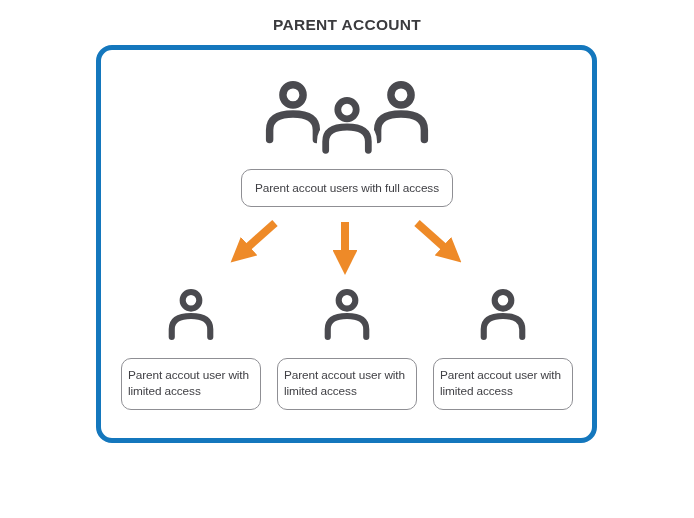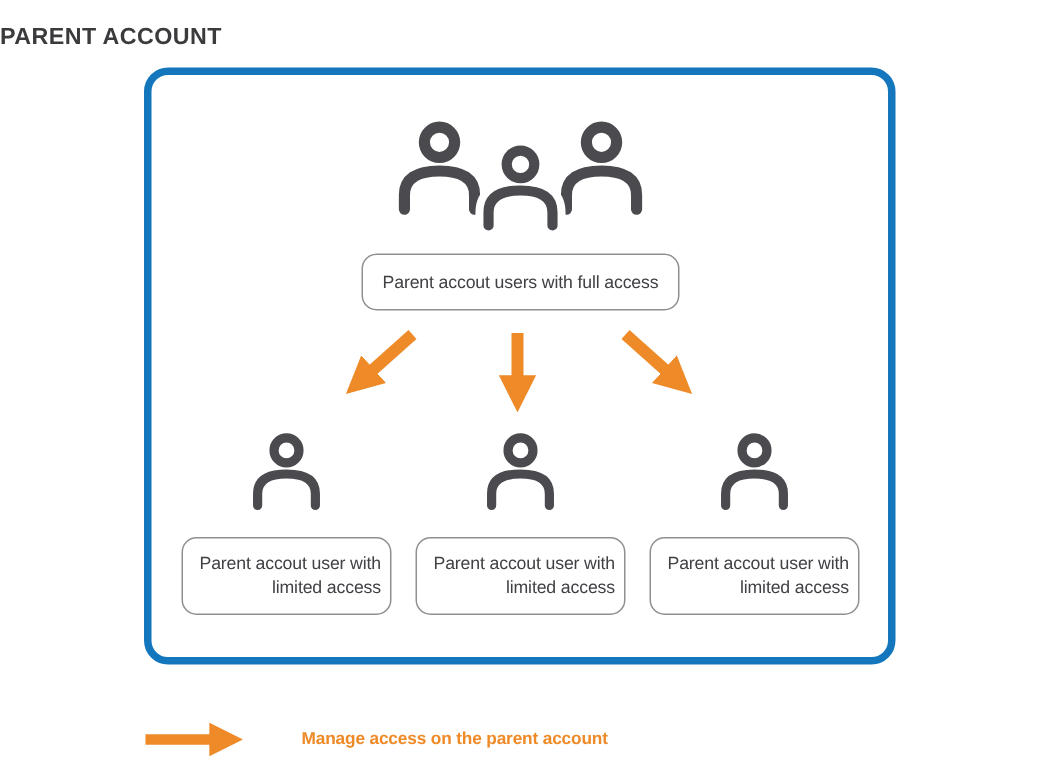--- a/index.html
+++ b/index.html
@@ -1,41 +1,41 @@
 <!DOCTYPE html>
 <html><head>
 <meta charset="utf-8">
 <style>
   html,body{margin:0;padding:0;background:#ffffff;}
   body{font-family:"Liberation Sans","DejaVu Sans",sans-serif;}
   .stage{position:relative;width:694px;height:518px;background:#ffffff;overflow:hidden;}
 
   .title{
     position:absolute;top:16px;left:0;width:694px;
-    font-size:15.5px;font-weight:700;color:#3b3b3e;
+    text-align:center;font-size:15.5px;font-weight:700;color:#3b3b3e;
     letter-spacing:.3px;
   }
 
   .parent-box{
     position:absolute;left:96px;top:45px;width:501px;height:398px;
     box-sizing:border-box;border:5px solid #1477bd;border-radius:16px;
     background:#ffffff;
   }
 
   .arrows{position:absolute;left:0;top:0;width:491px;height:388px;}
 
   .group-icon{position:absolute;left:158px;top:30px;width:176px;height:80px;}
   .group-icon .p-left{position:absolute;left:0;top:0;width:68px;height:68px;}
   .group-icon .p-right{position:absolute;left:108px;top:0;width:68px;height:68px;}
   .group-icon .p-mid{position:absolute;left:57px;top:16px;width:62px;height:62px;}
 
   .label-box{
     box-sizing:border-box;background:#ffffff;
     border:1.6px solid #8f8f94;border-radius:10px;
-    color:#404045;text-align:right;
+    color:#404045;text-align:left;
     display:flex;align-items:center;justify-content:center;
   }
   .full-box{
     position:absolute;left:140px;top:119px;width:212px;height:38px;
     font-size:11.8px;letter-spacing:-.1px;
   }
   .limited-node{position:absolute;top:236px;width:140px;display:flex;flex-direction:column;align-items:center;}
   .node-0{left:20px;} .node-1{left:176px;} .node-2{left:332px;}
   .limited-node .person{width:56px;height:60px;}
   .limited-box{
@@ -128,25 +128,14 @@
           <path d="M10 56 V47 Q10 32 32 32 Q54 32 54 47 V56"></path>
         </g>
       </svg>
       <div class="label-box limited-box">
         <span>Parent accout user with limited access</span>
       </div>
     </div>
 
   </div>
 
-  <div class="legend">
-    <svg class="legend-arrow" viewBox="0 0 80 30">
-      <defs>
-        <marker id="ah2" viewBox="0 0 10 10" refX="6" refY="5" markerWidth="3.2" markerHeight="3.2" orient="auto">
-          <path d="M0,0 L10,5 L0,10 z" fill="#ee8a28"></path>
-        </marker>
-      </defs>
-      <line x1="2" y1="15" x2="58" y2="15" stroke="#ee8a28" stroke-width="7" marker-end="url(#ah2)"></line>
-    </svg>
-    <div class="legend-text">Manage access on the parent account</div>
-  </div>
 
 </div>
 
 </body></html>

